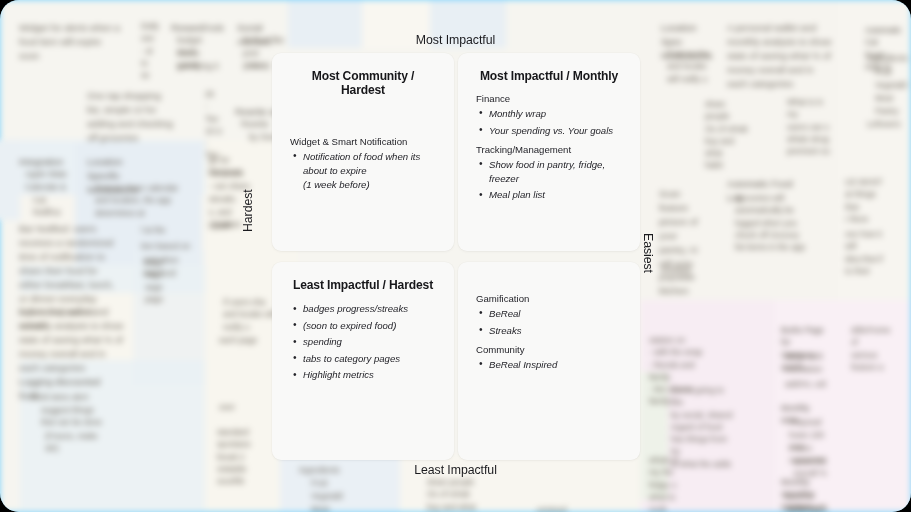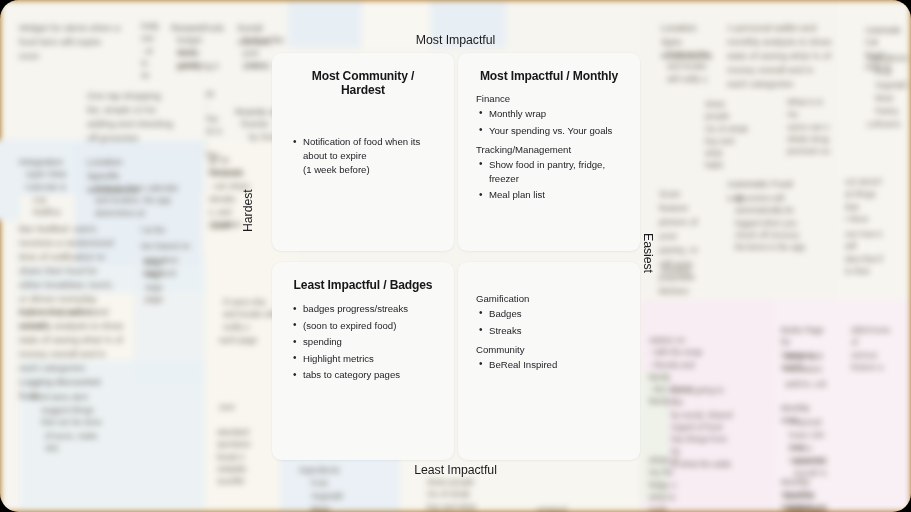--- a/index.html
+++ b/index.html
@@ -7,21 +7,21 @@
     margin: 0;
     padding: 0;
     background: #000;
   }
   #root {
     position: relative;
     width: 911px;
     height: 512px;
     overflow: hidden;
     border-radius: 19px;
-    background: #a16207;
+    background: #7dd3fc;
     font-family: "Liberation Sans", sans-serif;
     -webkit-font-smoothing: antialiased;
   }
 
   
   #board {
     position: absolute;
     inset: 0;
     filter: blur(3.1px);
     opacity: 1;
@@ -76,20 +76,21 @@
   .grp-head { margin: 0 0 1px 0; }
   .q-body ul {
     margin: 0 0 5px 0;
     padding-left: 13px;
     list-style: none;
   }
   .q-body li {
     position: relative;
     margin: 0 0 2.5px 0;
     line-height: 1.47;
+    font-style: italic;
   }
   .q-body li::before {
     content: "\2022";
     position: absolute;
     left: -10px;
     top: -0.5px;
     font-size: 10px;
   }
   .q-body .cont { display: block; }
   .spacer-tl { height: 34px; }
@@ -277,20 +278,21 @@
   <div class="axis" id="axis-bottom">Least Impactful</div>
   <div class="axis" id="axis-left">Hardest</div>
   <div class="axis" id="axis-right">Easiest</div>
 
   <div id="matrix">
 
     <div class="quad q-tl">
       <div class="q-title">Most Community / Hardest</div>
       <div class="spacer-tl"></div>
       <div class="q-body">
+        <div class="grp-head">Widget &amp; Smart Notification</div>
         <ul>
           <li>
             <span>Notification of food when its about to expire</span>
             <span class="cont">(1 week before)</span>
           </li>
         </ul>
       </div>
     </div>
 
     <div class="quad q-tr">
@@ -304,39 +306,39 @@
         </ul>
         <div class="grp-head">Tracking/Management</div>
         <ul>
           <li>Show food in pantry, fridge, freezer</li>
           <li>Meal plan list</li>
         </ul>
       </div>
     </div>
 
     <div class="quad q-bl">
-      <div class="q-title">Least Impactful / Badges</div>
+      <div class="q-title">Least Impactful / Hardest</div>
       <div class="spacer-bl"></div>
       <div class="q-body">
         <ul>
           <li>badges progress/streaks</li>
           <li>(soon to expired food)</li>
           <li>spending</li>
+          <li>tabs to category pages</li>
           <li>Highlight metrics</li>
-          <li>tabs to category pages</li>
         </ul>
       </div>
     </div>
 
     <div class="quad q-br">
       <div class="spacer-br"></div>
       <div class="q-body">
         <div class="grp-head">Gamification</div>
         <ul>
-          <li>Badges</li>
+          <li>BeReal</li>
           <li>Streaks</li>
         </ul>
         <div class="grp-head">Community</div>
         <ul>
           <li>BeReal Inspired</li>
         </ul>
       </div>
     </div>
   </div>
 </div>

